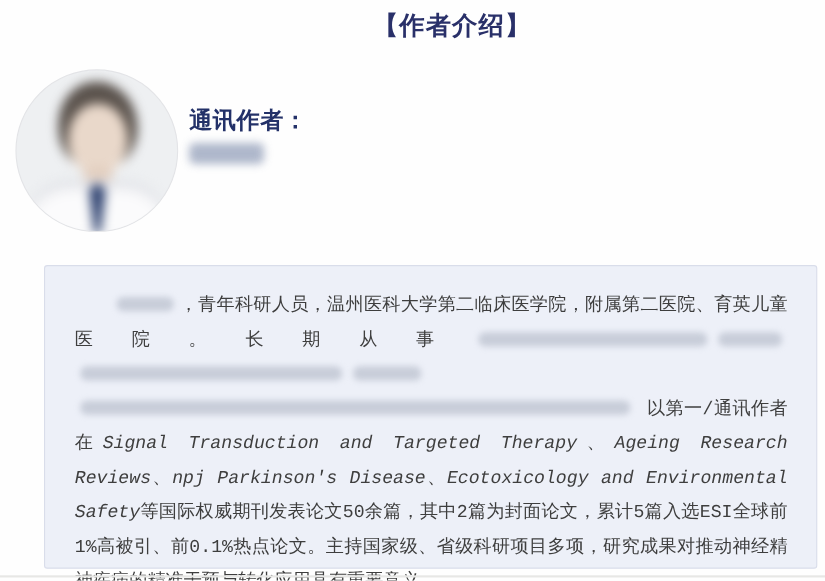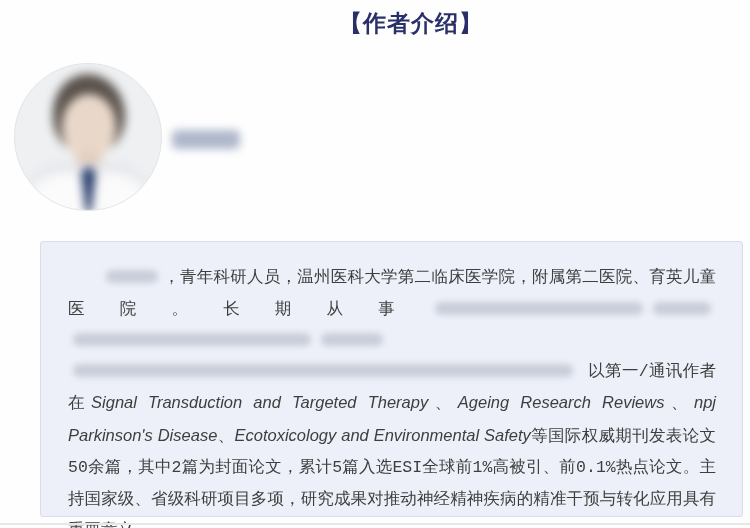--- a/index.html
+++ b/index.html
@@ -49,21 +49,21 @@
     position:absolute;left:40px;top:241px;width:703px;height:276px;
     background:var(--box_bg);border:1px solid var(--box_border);border-radius:3px;
     box-sizing:border-box;padding:20px 26px 0 27px;
   }
   .bio-paragraph{
     font-family:"Liberation Serif","DejaVu Serif",serif;
     font-size:16.5px;line-height:30.5px;color:var(--text);
     text-align:justify;text-indent:2em;margin:0;
   }
   .seg-t{font-family:Liberation Mono, monospace;}
-  .seg-i{font-family:Liberation Sans, sans-serif;font-style:italic;}
+  .seg-i{font-family:Liberation Mono, monospace;font-style:italic;}
   .redact{
     display:inline-block;height:13px;background:var(--redact);opacity:.55;
     filter:blur(3px);border-radius:6px;margin:0 5px;vertical-align:-1px;
   }
   .bottom-hairline{
     position:absolute;left:0;top:523px;width:750px;height:2px;background:#e7e7e5;
   }
 </style>
 </head>
 <body>
@@ -75,20 +75,21 @@
   <div class="avatar">
     <div class="photo">
       <div class="hair"></div>
       <div class="face"></div>
       <div class="neck"></div>
       <div class="coat"></div>
       <div class="tie"></div>
     </div>
   </div>
 
+  <div class="role-label">通讯作者：</div>
 
   <div class="name-blur"></div>
 
   <div class="bio-box">
     <p class="bio-paragraph"><span class="redact" style="width: 52px;"></span><span class="seg-t">，青年科研人员，温州医科大学第二临床医学院，附属第二医院、育英儿童医院。长期从事</span><span class="redact" style="width: 208px;"></span><span class="redact" style="width: 58px;"></span><span class="redact" style="width: 238px;"></span><span class="redact" style="width: 62px;"></span><span class="redact" style="width: 500px;"></span><span class="seg-t"> 以第一/通讯作者在</span><span class="seg-i">Signal Transduction and Targeted Therapy</span><span class="seg-t">、</span><span class="seg-i">Ageing Research Reviews</span><span class="seg-t">、</span><span class="seg-i">npj Parkinson's Disease</span><span class="seg-t">、</span><span class="seg-i">Ecotoxicology and Environmental Safety</span><span class="seg-t">等国际权威期刊发表论文50余篇，其中2篇为封面论文，累计5篇入选ESI全球前1%高被引、前0.1%热点论文。主持国家级、省级科研项目多项，研究成果对推动神经精神疾病的精准干预与转化应用具有重要意义。</span></p>
   </div>
 
   <div class="bottom-hairline"></div>
 
 </div>

